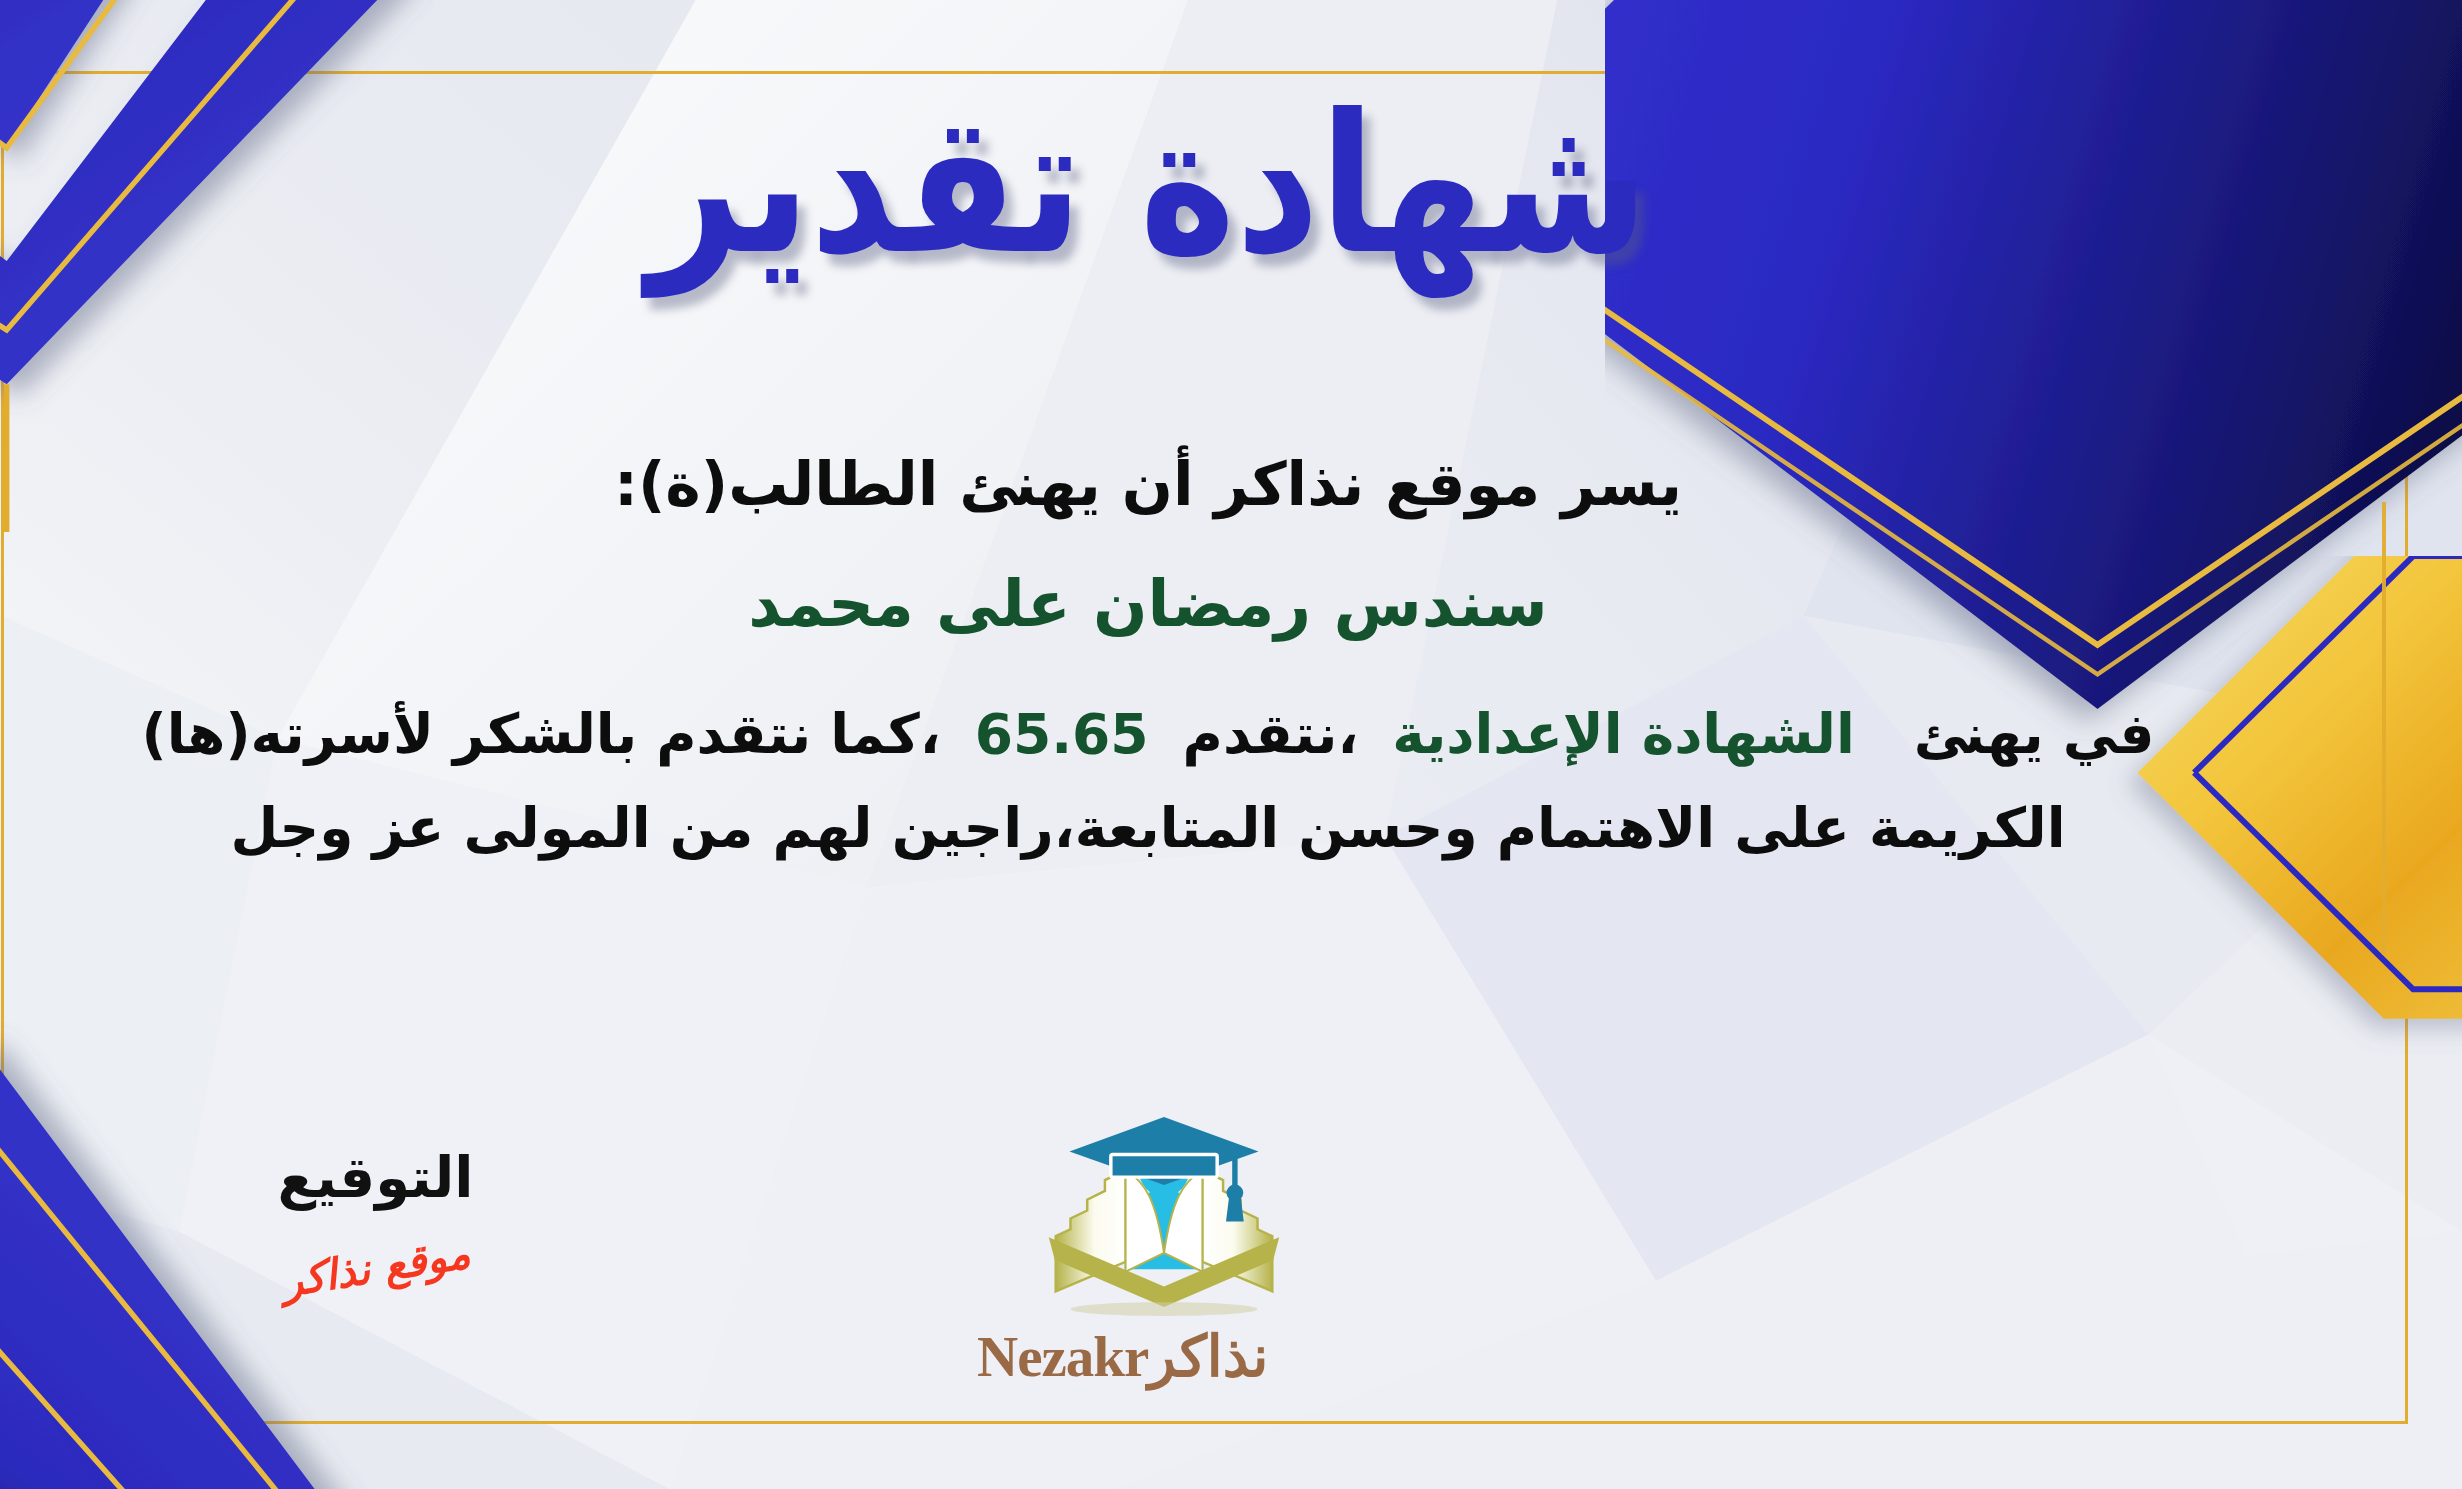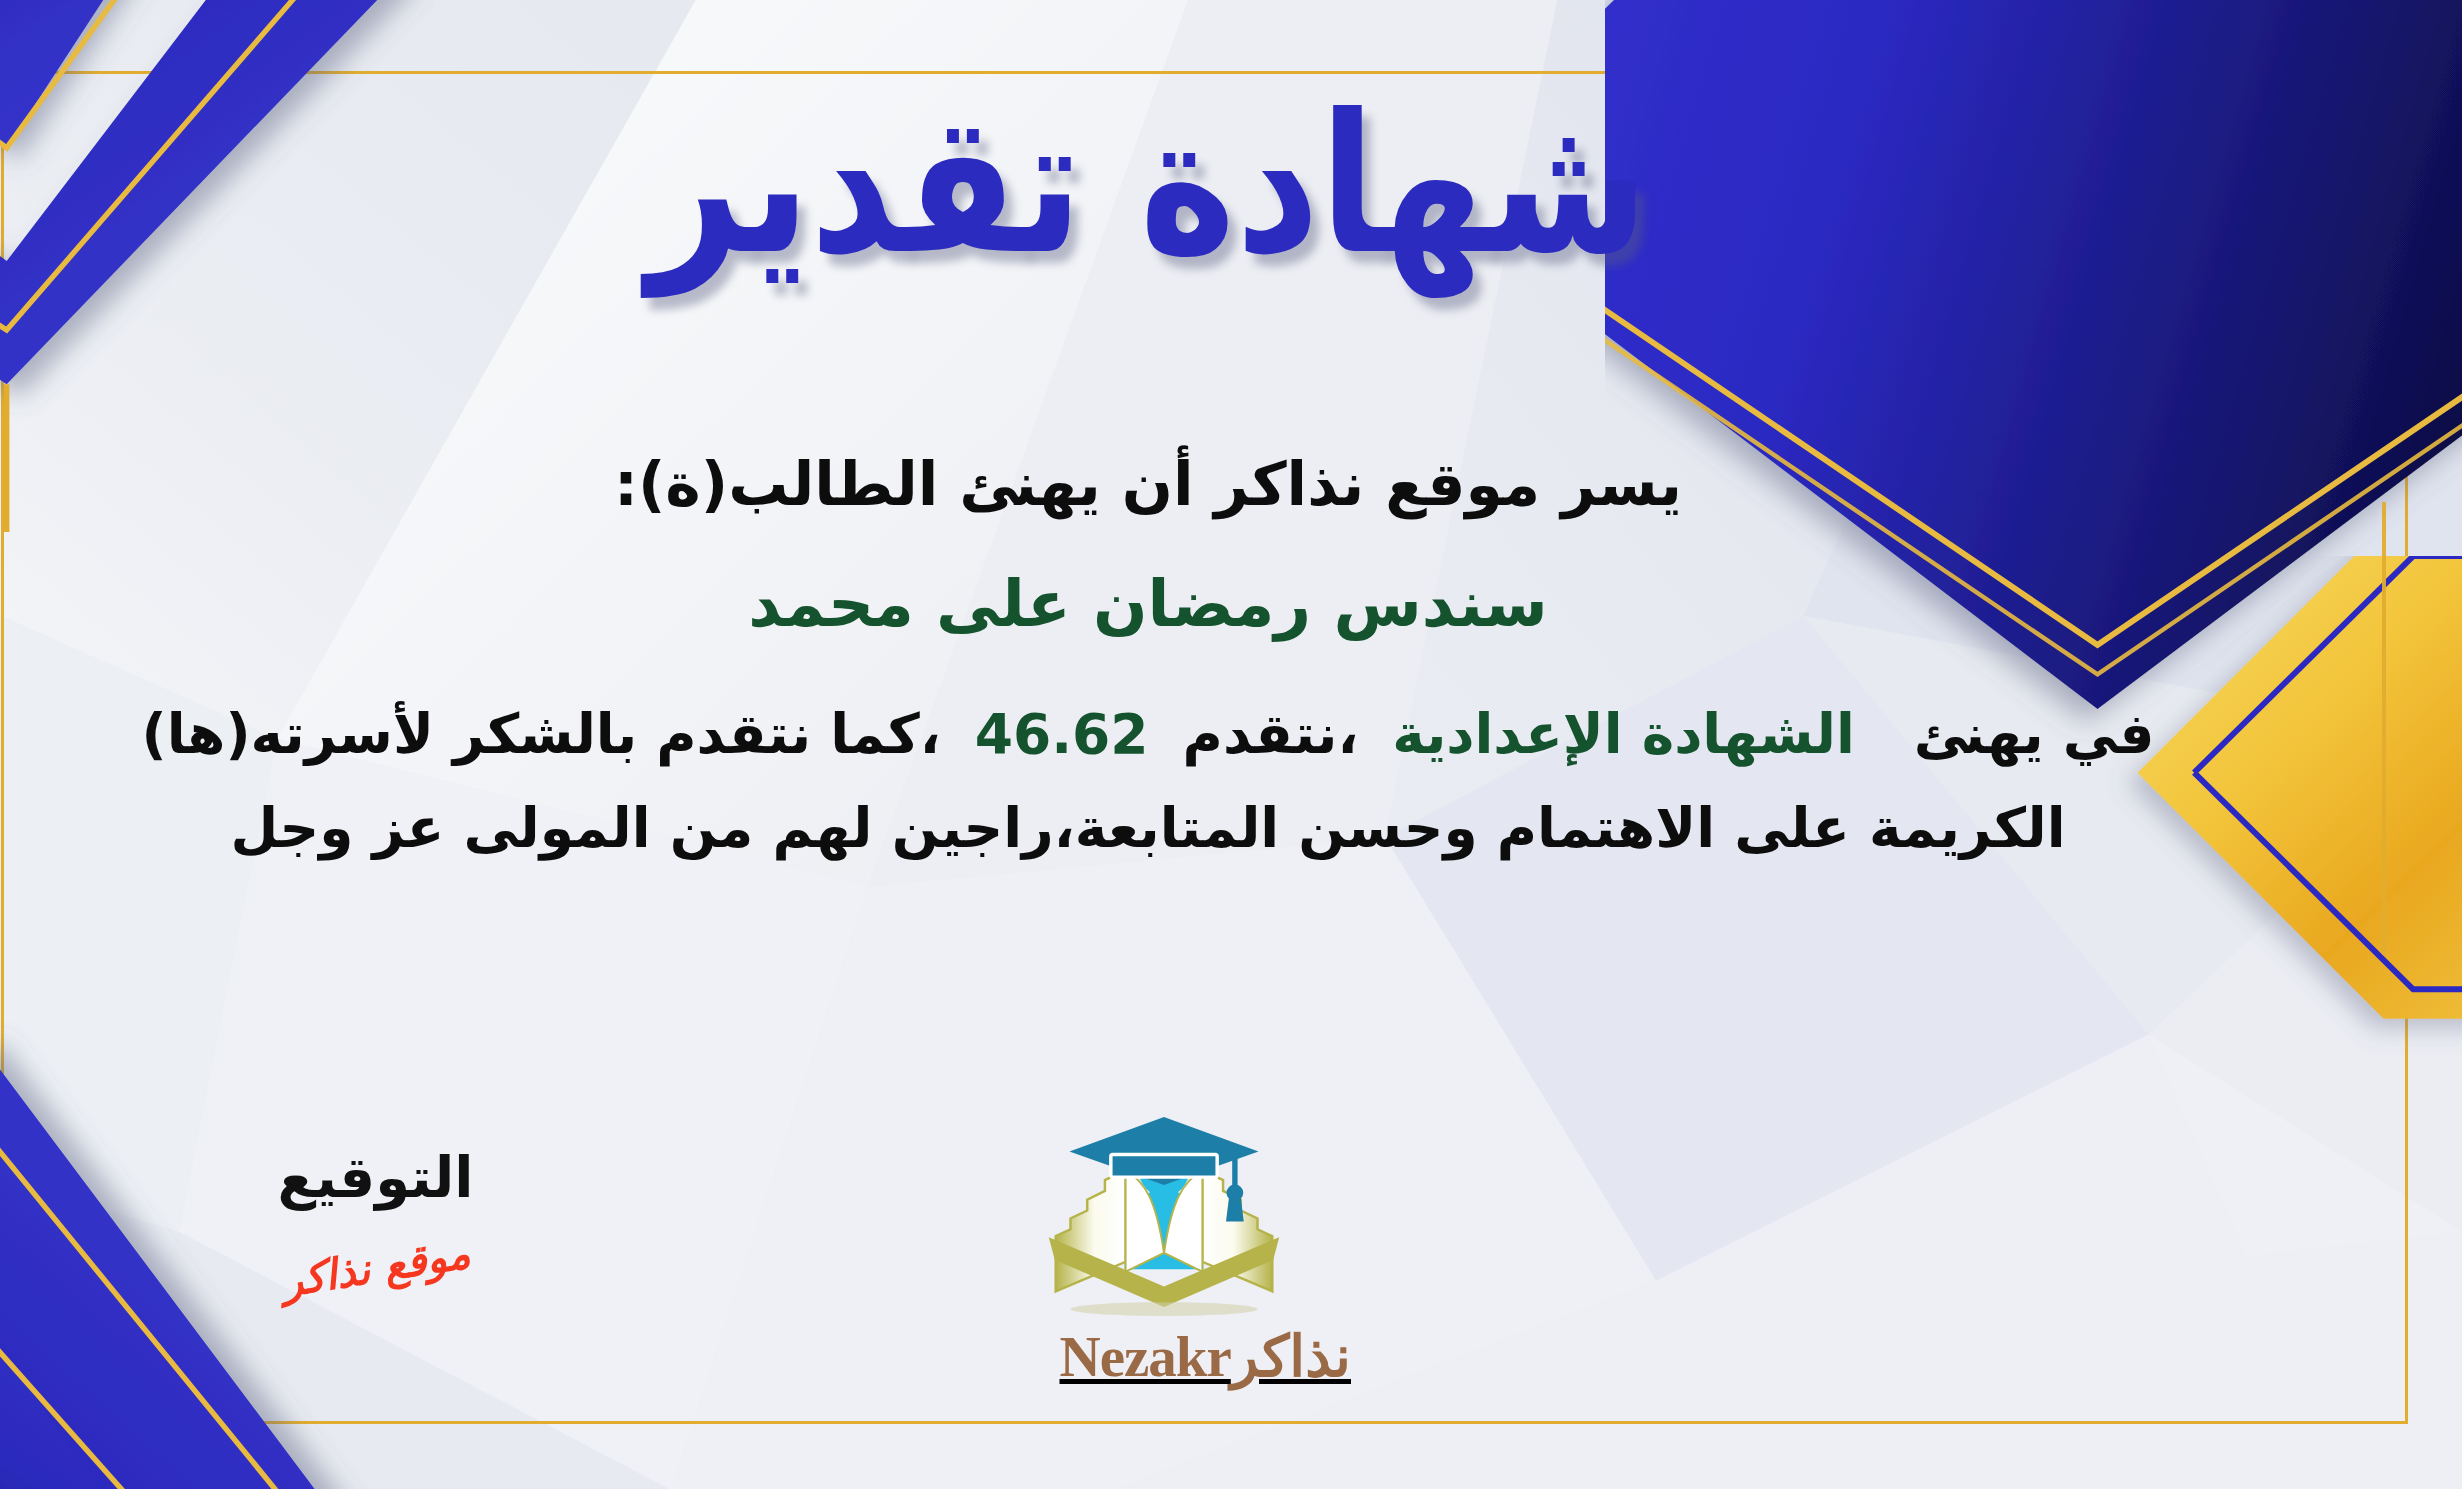--- a/index.html
+++ b/index.html
@@ -97,22 +97,21 @@
     display:inline-block;
     font-weight:600;
   }
 
   
   .logo{
     position:absolute;
     left:1143px;
     top:1113px;
     width:374px;
-    text-align:right;
-    text-decoration:underline;
+    text-align:left;
   }
   .logo svg{display:block;margin:0 auto;}
   .logo-word{
     margin-top:3px;
     font-family:"Liberation Serif","DejaVu Serif",serif;
     font-weight:bold;
     font-size:57px;
     color:#9a6a46;
     letter-spacing:-1px;
     direction:rtl;
@@ -243,21 +242,21 @@
   </div>
 
   <div class="body">
 
     <div class="ln l1">يسر موقع نذاكر أن يهنئ الطالب(ة):</div>
 
     <div class="ln l2 red">سندس رمضان على محمد</div>
 
 
     <div class="ln l4">
-      <span>في يهنئ</span><span class="gap-md"></span><span class="red">الشهادة الإعدادية</span><span class="gap-sm"></span><span>،نتقدم</span><span class="gap-sm"></span><span class="red">46.62</span><span class="gap-sm"></span><span>،كما نتقدم بالشكر لأسرته(ها)</span>
+      <span>في يهنئ</span><span class="gap-md"></span><span class="red">الشهادة الإعدادية</span><span class="gap-sm"></span><span>،نتقدم</span><span class="gap-sm"></span><span class="red">65.65</span><span class="gap-sm"></span><span>،كما نتقدم بالشكر لأسرته(ها)</span>
     </div>
 
     <div class="ln l5">الكريمة على الاهتمام وحسن المتابعة،راجين لهم من المولى عز وجل</div>
 
   </div>
 
   <div class="sig">
     <div class="sig-label">التوقيع</div>
     <div class="sig-script">موقع نذاكر</div>
   </div>

